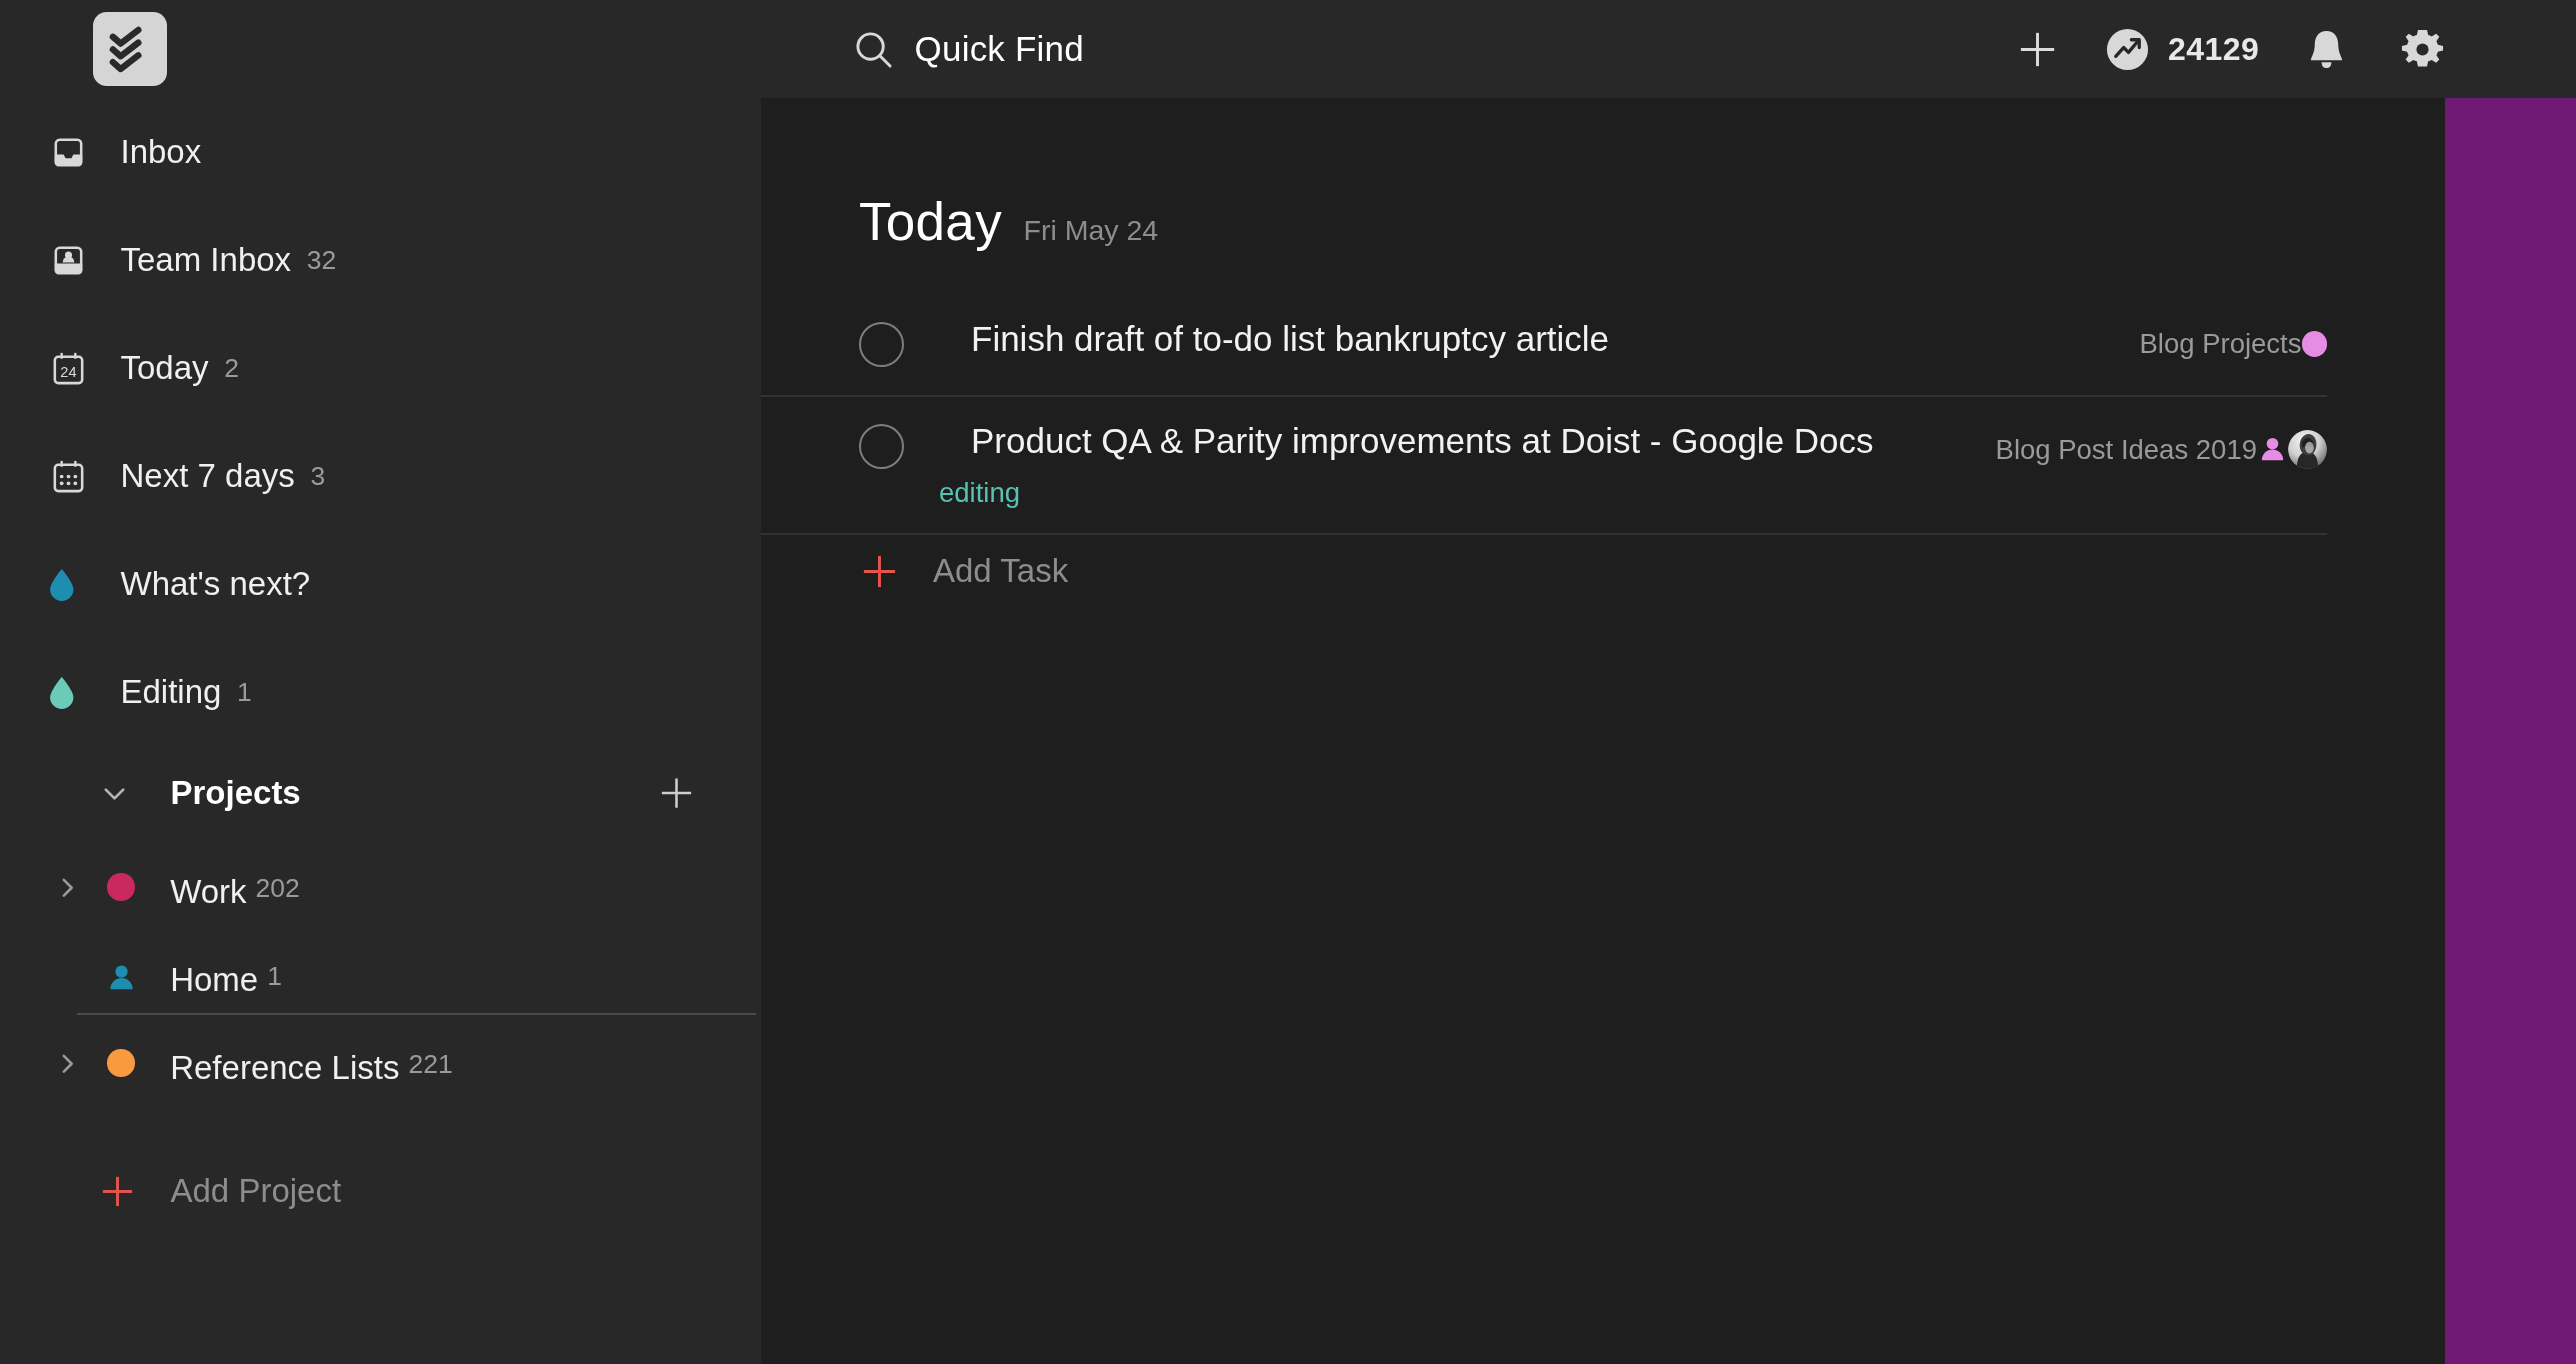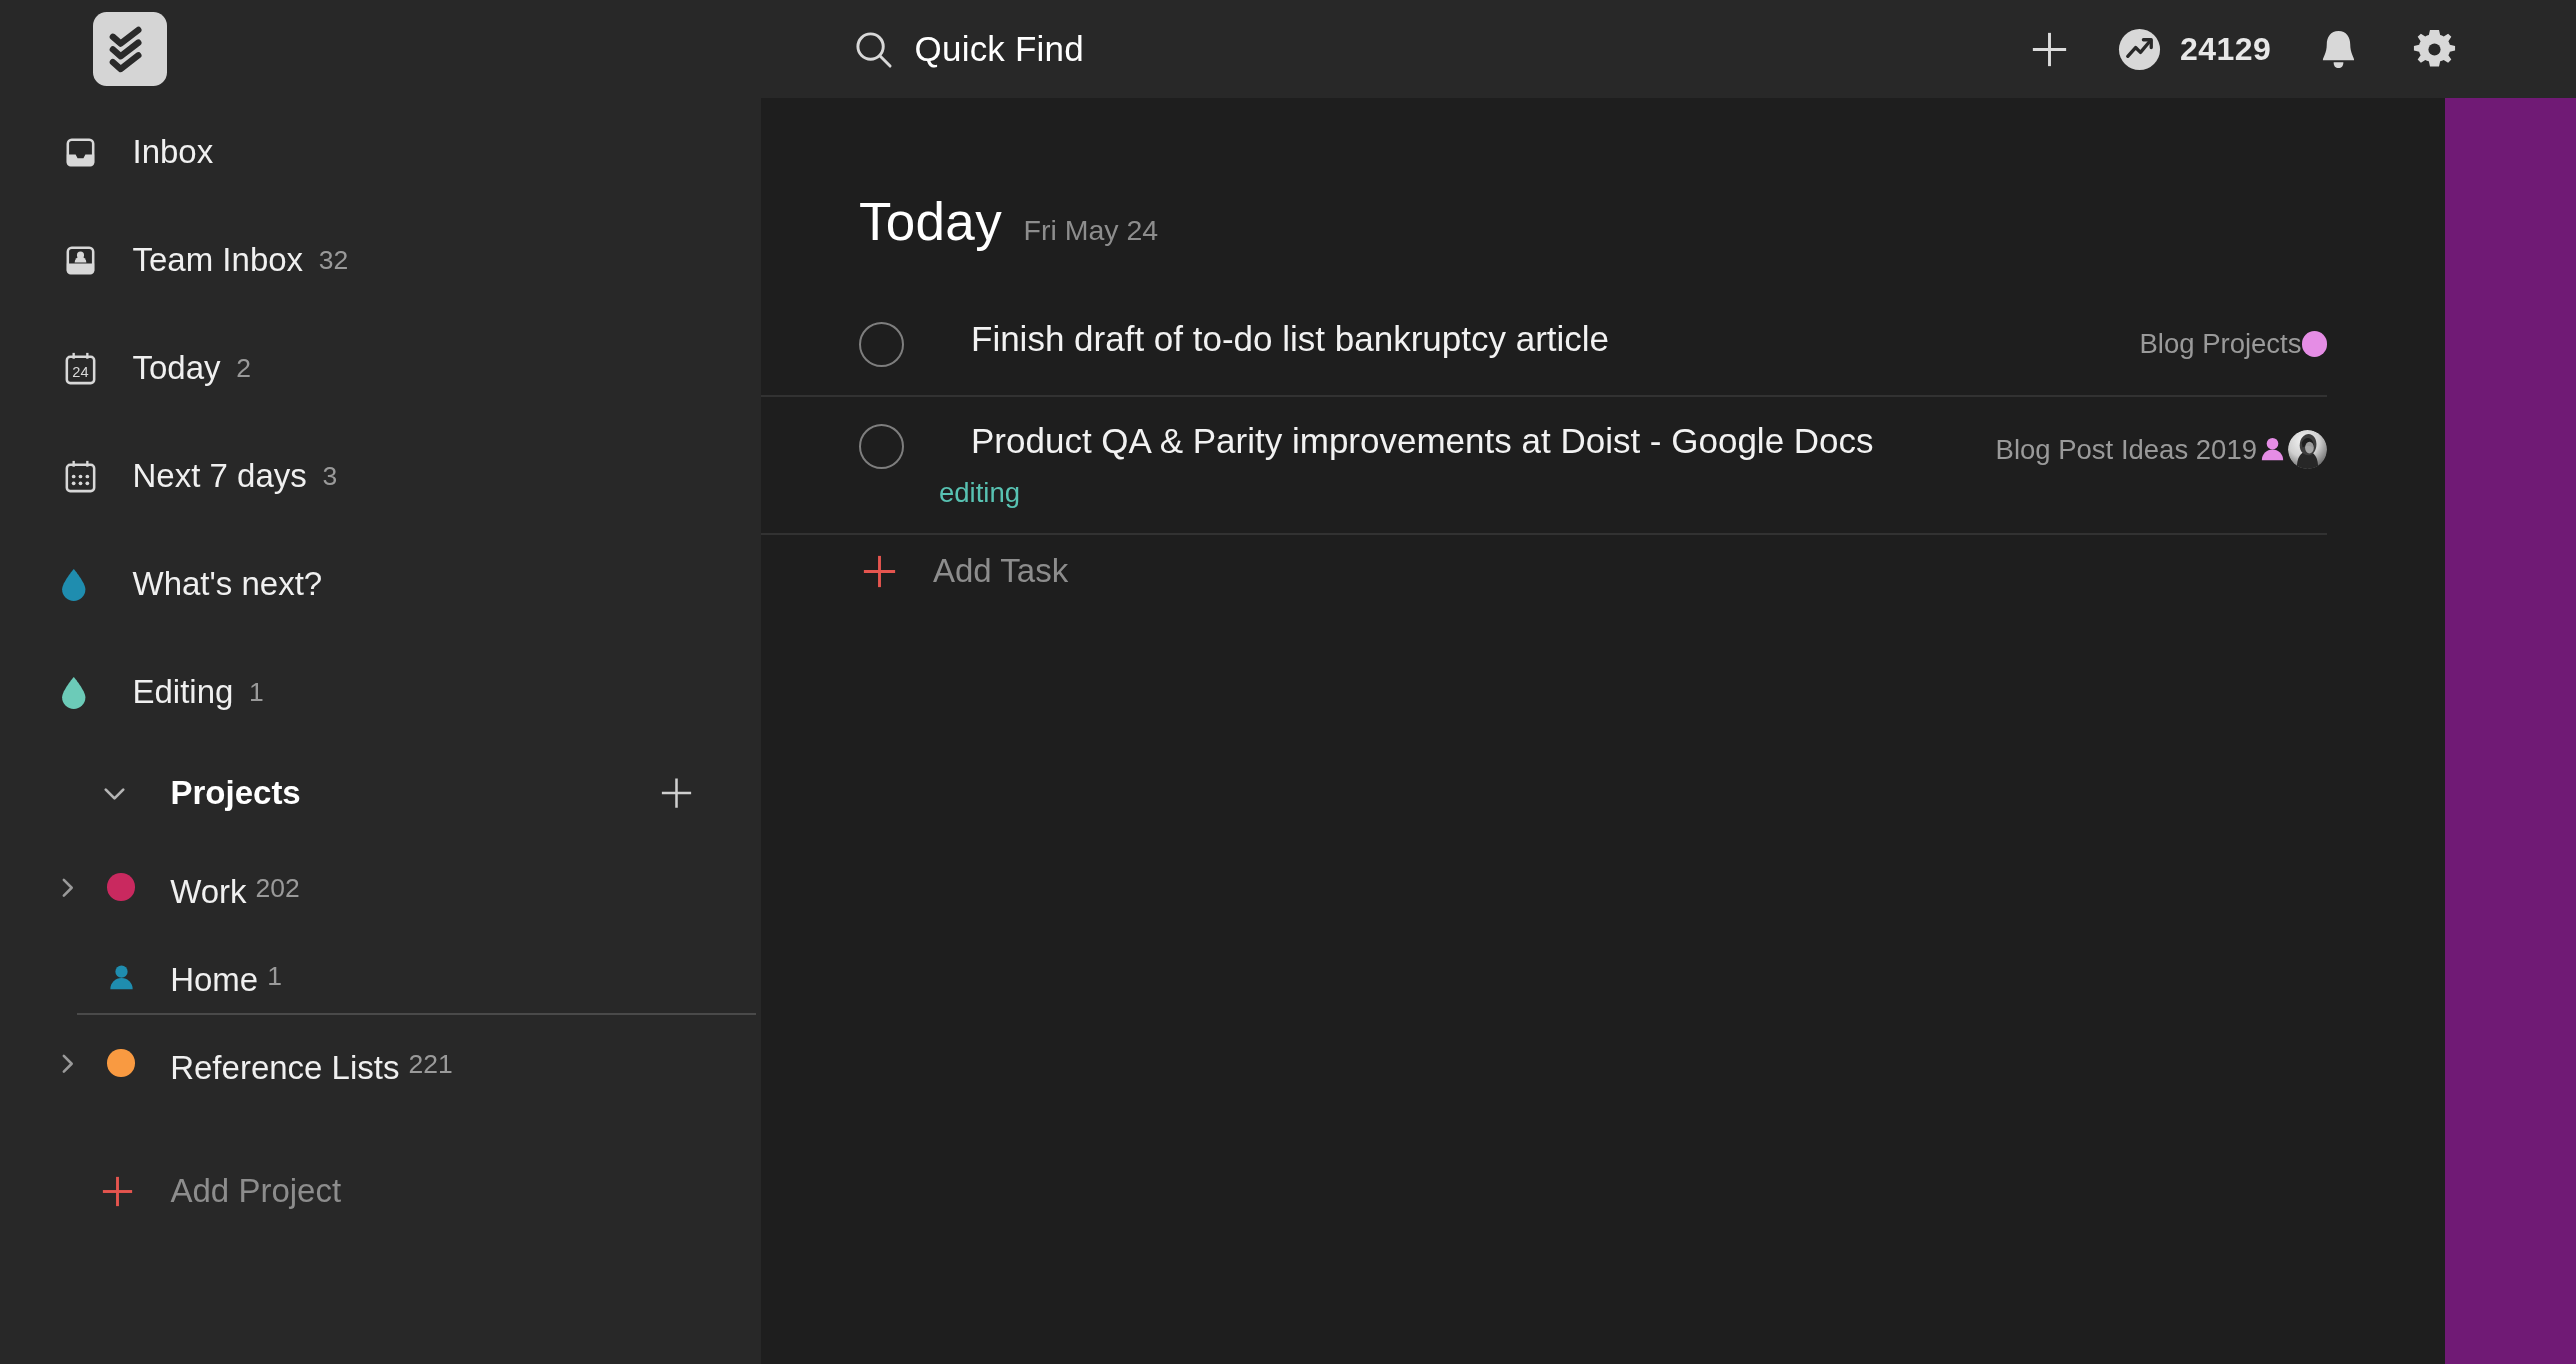--- a/index.html
+++ b/index.html
@@ -26,37 +26,37 @@
 
   #quickfind {
     position:absolute; left:854px; top:0; height:98px;
     display:flex; align-items:center; gap:21.6px; cursor:pointer;
   }
   #quickfind .qf-label {
     color:#ffffff; font-size:35px; letter-spacing:0.2px;
   }
 
   #header-right {
-    position:absolute; right:93px; top:0; height:98px;
+    position:absolute; right:105px; top:0; height:98px;
     display:flex; align-items:center; gap:0px;
   }
   .hdr-btn {
     height:98px; display:flex; align-items:center; justify-content:center;
     cursor:pointer; padding:0 25.5px;
   }
   #karma-btn { display:flex; align-items:center; gap:17.7px; padding:0 19.6px; }
   #karma-count { color:#e8e8e8; font-size:32px; font-weight:bold; letter-spacing:0.5px; }
 
   
   #sidebar {
     position:absolute; left:0; top:98px; width:761px; height:1266px;
     background:#282828;
   }
   .nav-item {
-    display:flex; align-items:center; height:108px; padding-left:60px;
+    display:flex; align-items:center; height:108px; padding-left:48px;
     cursor:pointer; position:relative;
   }
   .nav-icon {
     width:45px; display:flex; align-items:flex-end; justify-content:flex-start;
     flex:0 0 45px;
   }
   .nav-label {
     color:#f0f0f0; font-size:33px; margin-left:27.5px; white-space:nowrap;
   }
   .nav-count {

